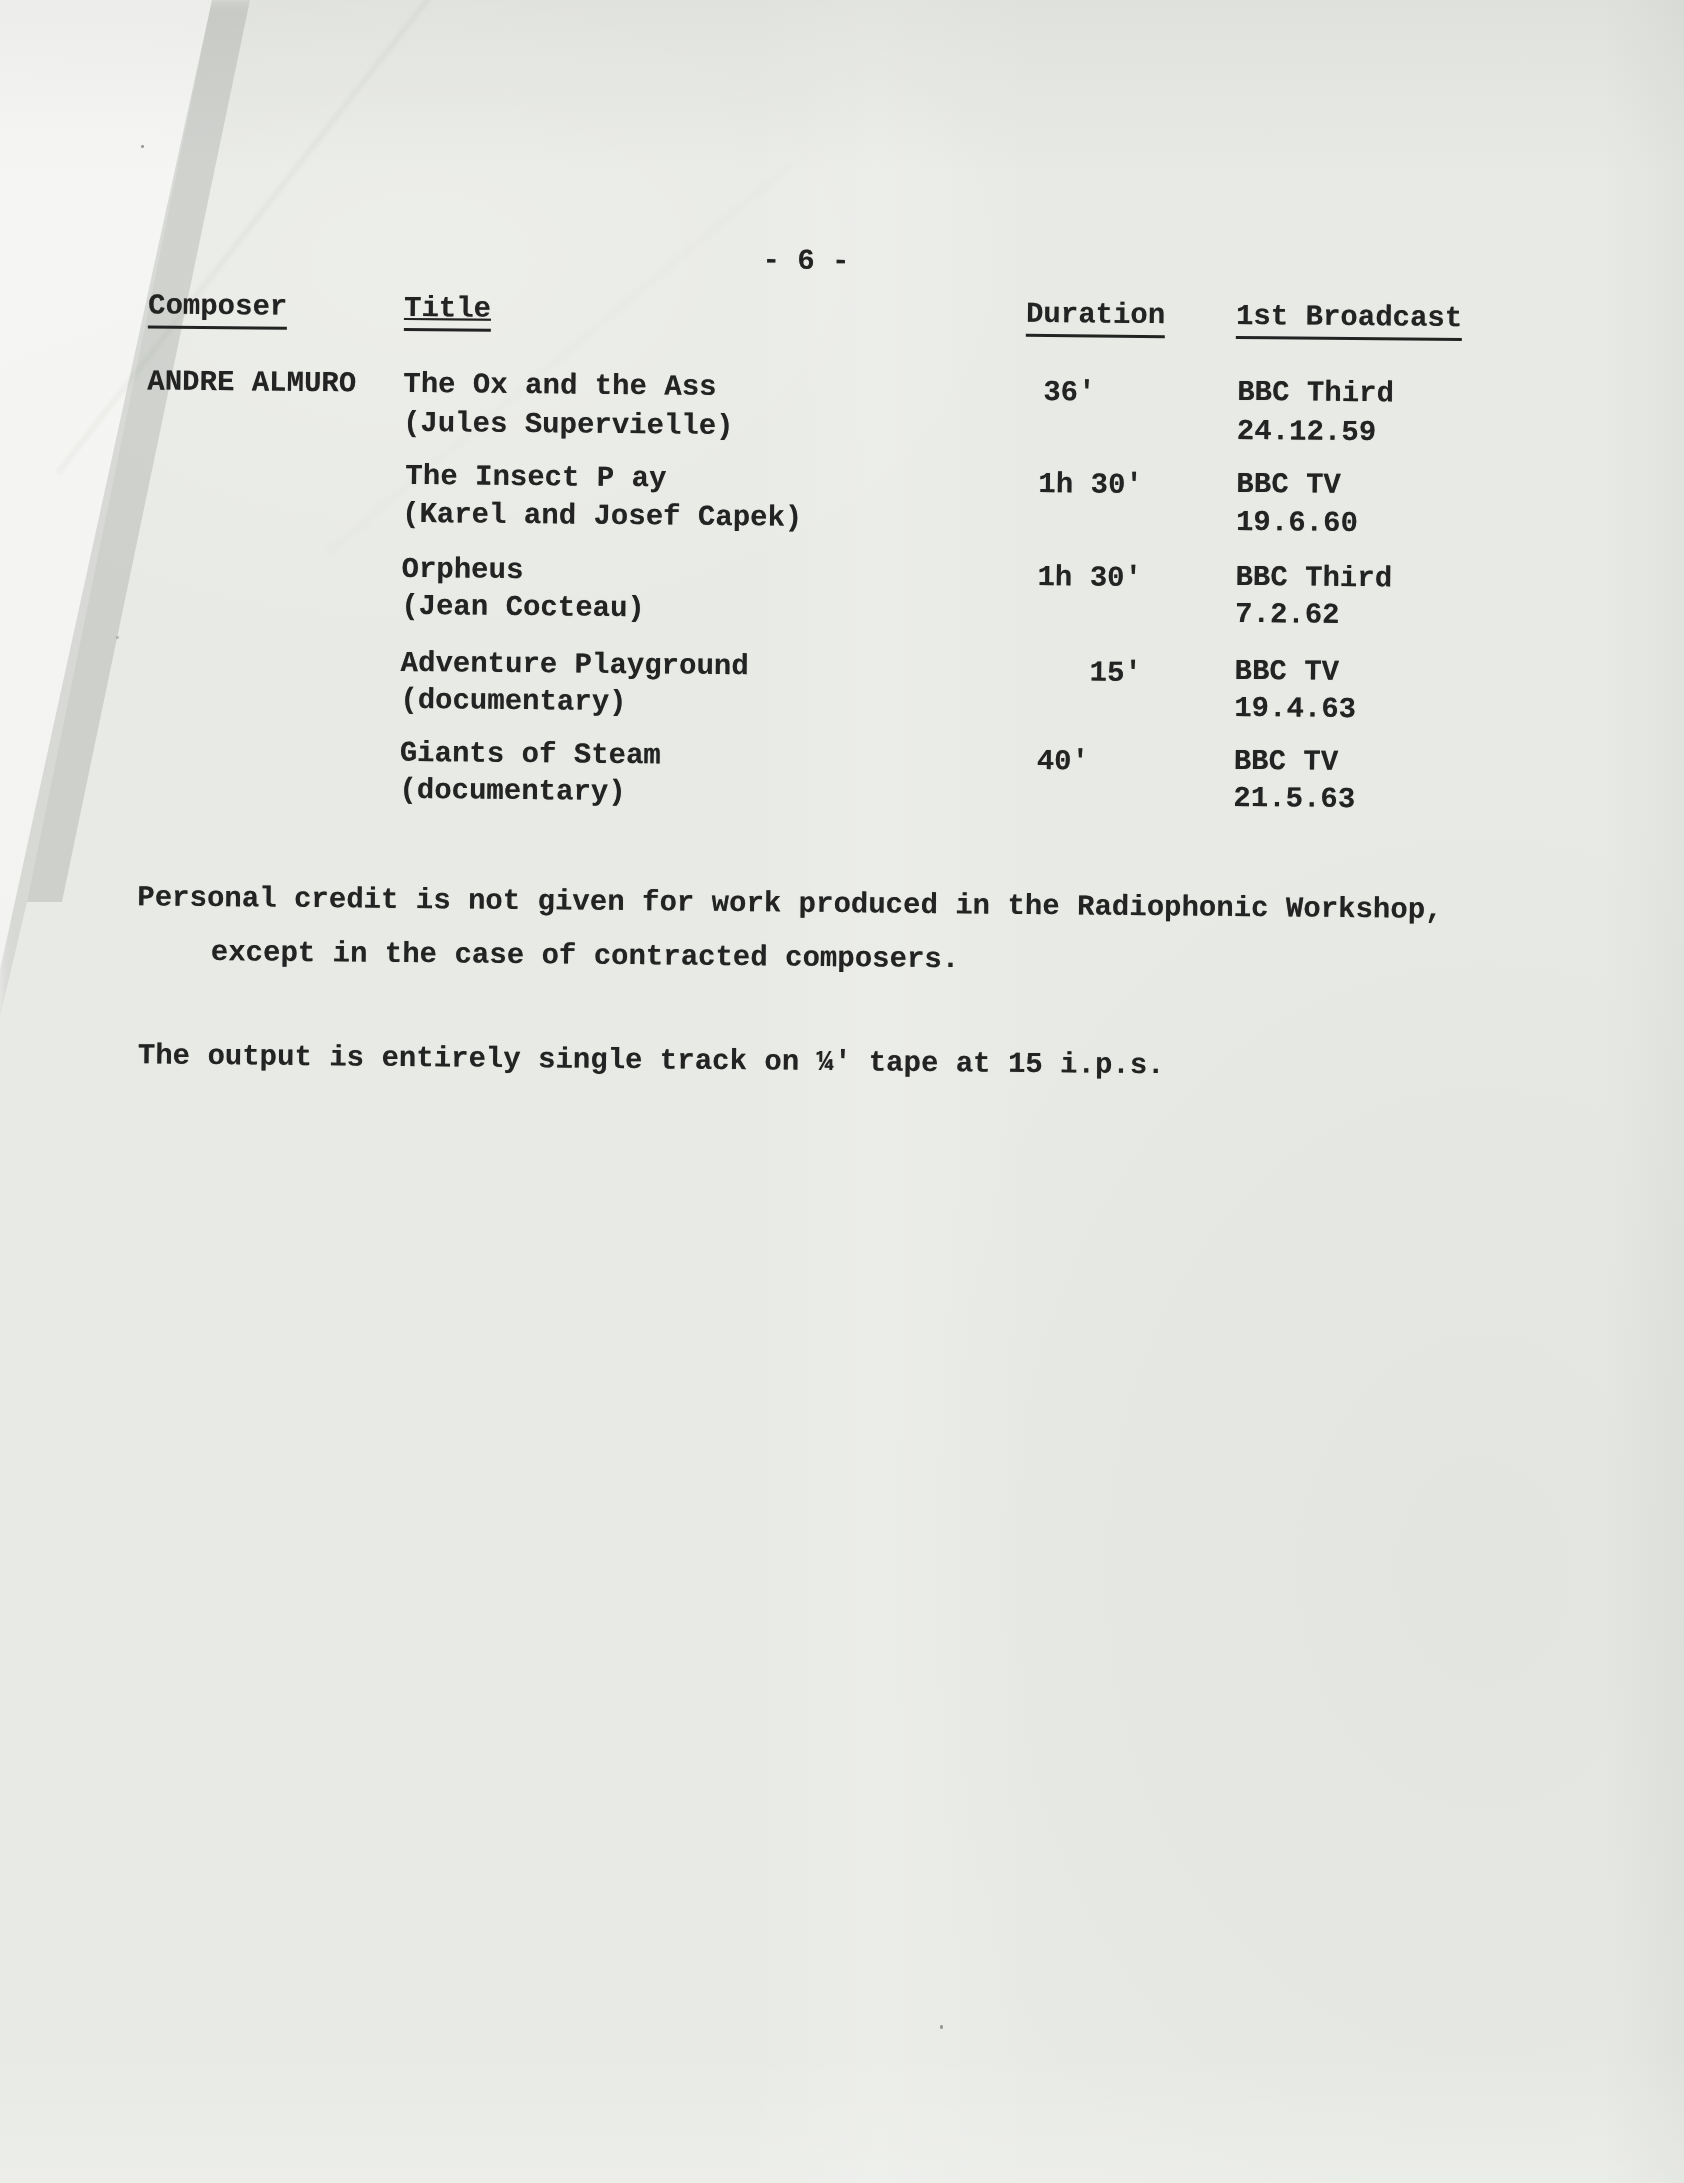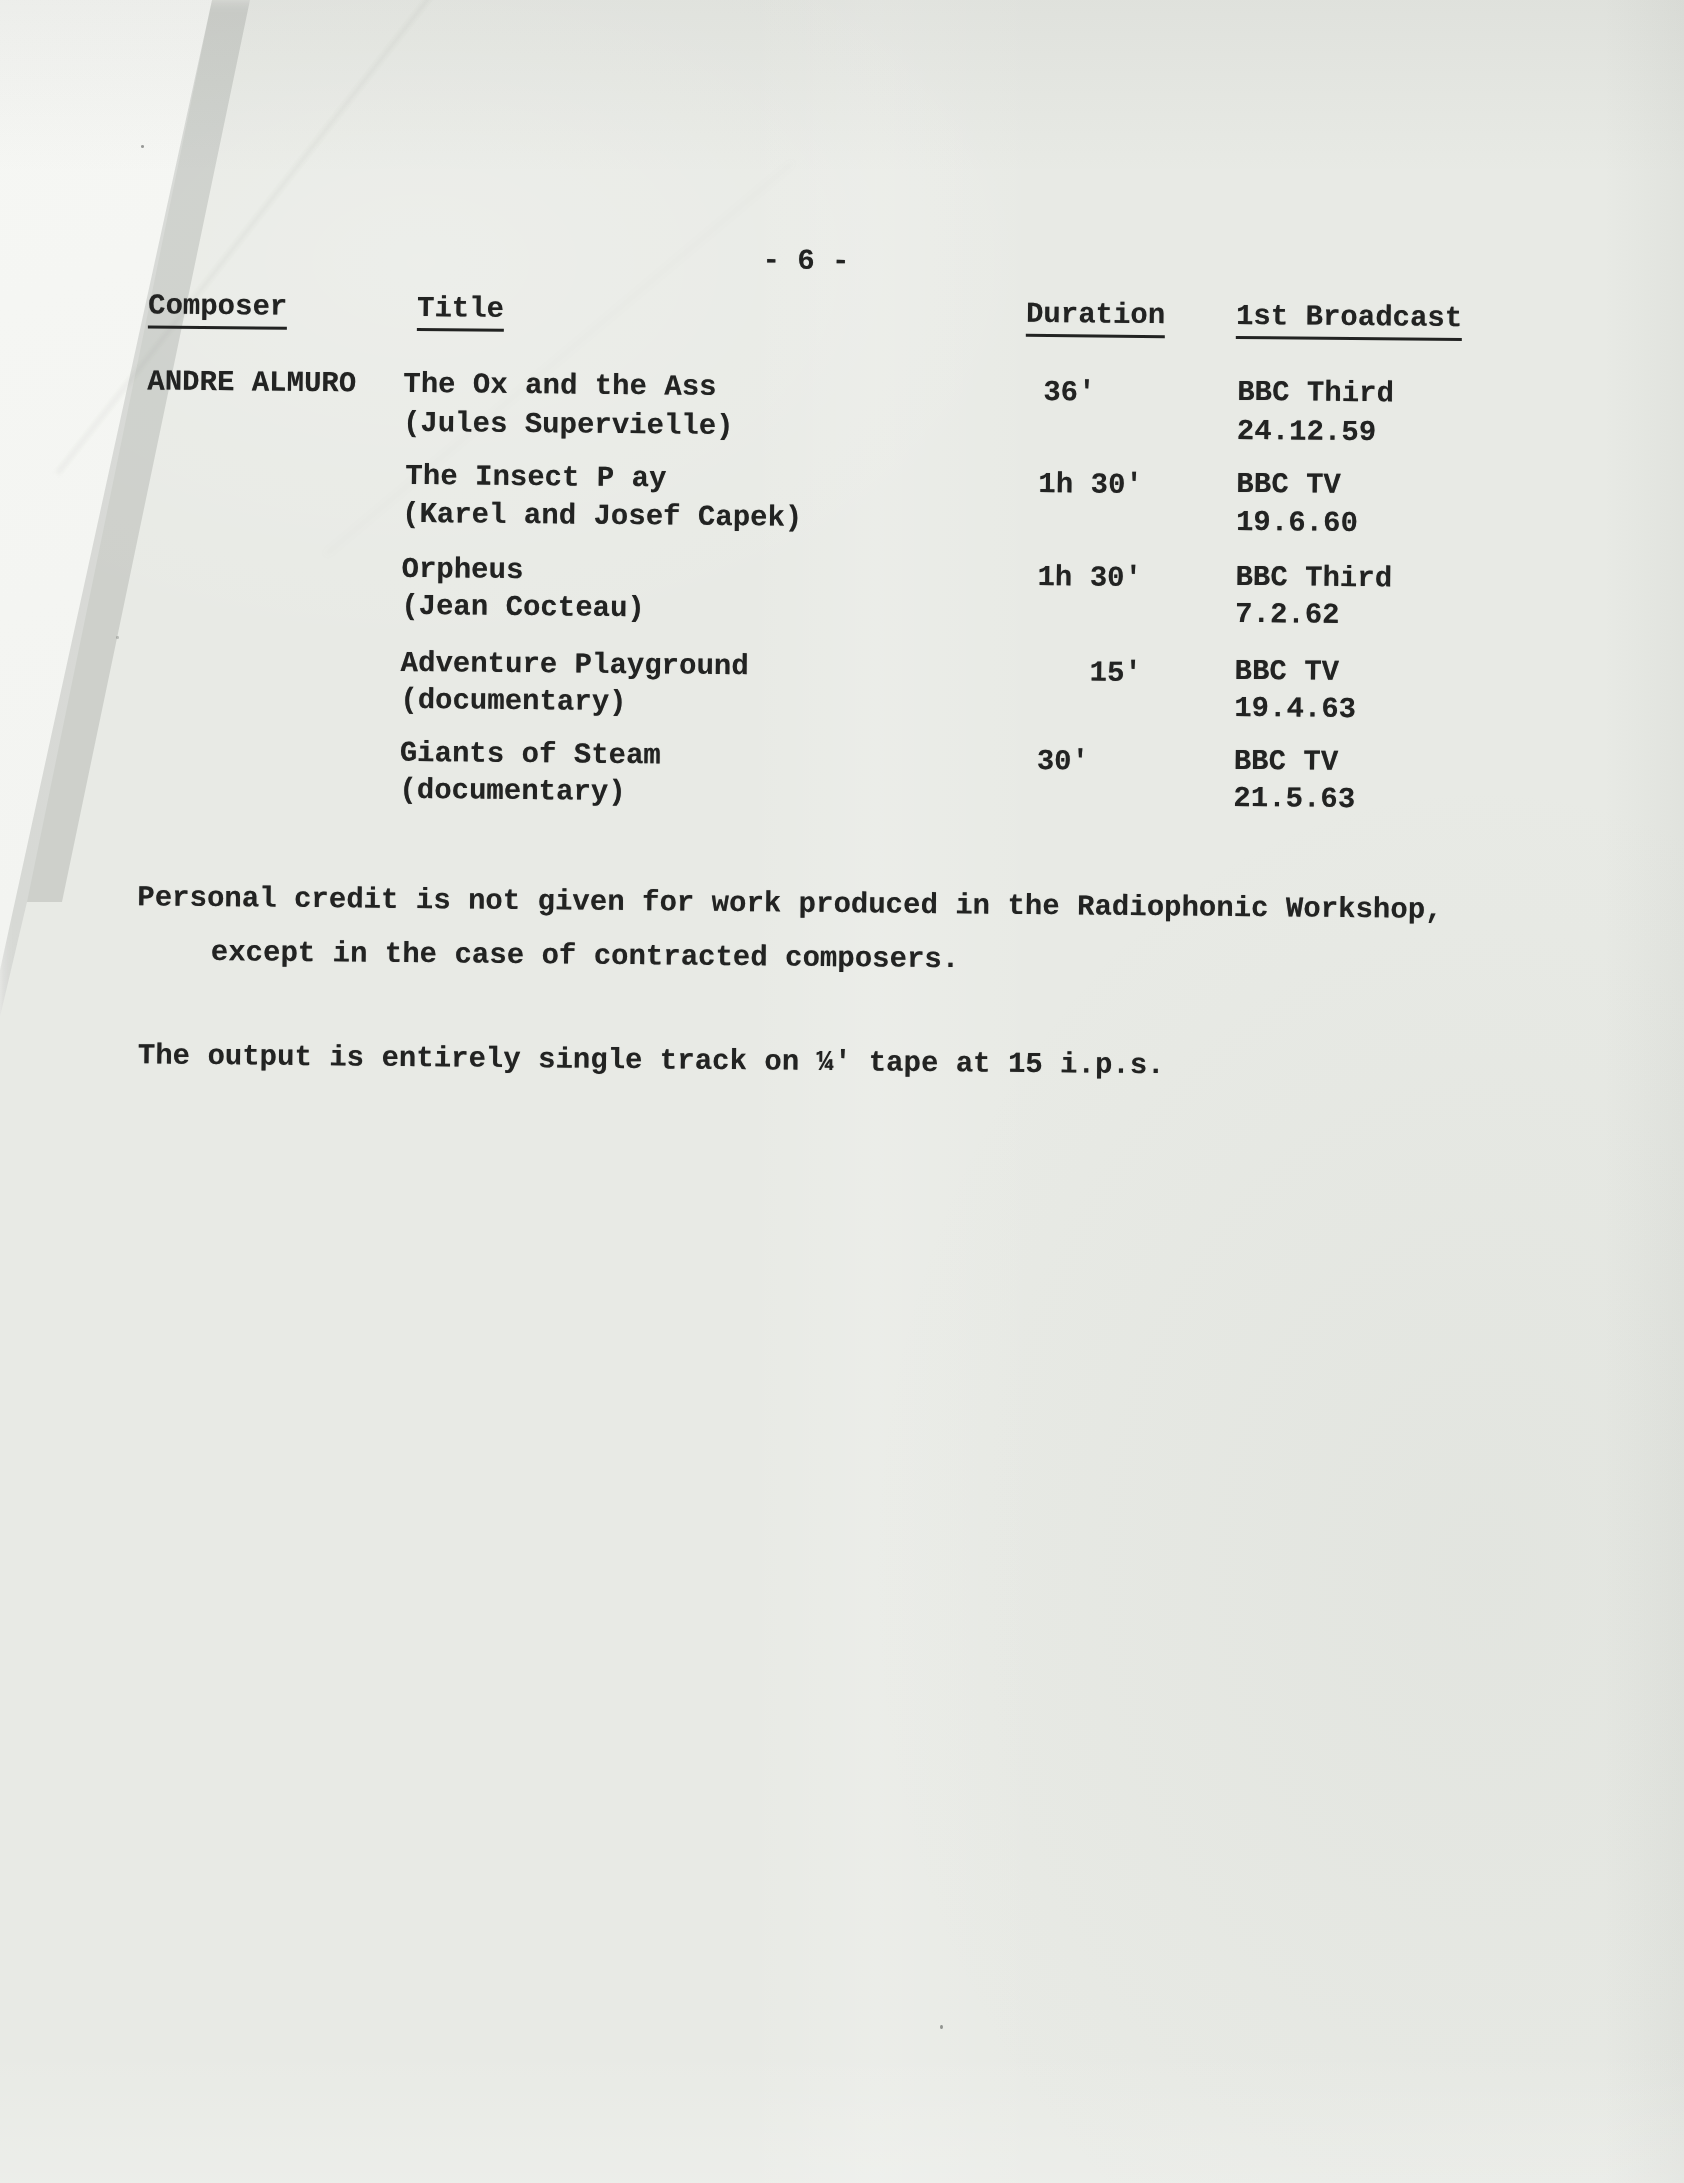--- a/index.html
+++ b/index.html
@@ -79,21 +79,21 @@
   <div class="speck" style="left:940px;top:2025px;width:2.7px;height:4.1px;"></div>
 
   <div class="speck" style="left:116px;top:636px;width:2.7px;height:2.7px;opacity:.5;"></div>
 
   <div class="text-layer">
 
     <div class="t" style="left:765px;top:239px;">- 6 -</div>
 
     
     <div class="t u" style="left:151px;top:290px;">Composer</div>
-    <div class="t u" style="left:420px;top:290px;">Title</div>
+    <div class="t u" style="left:407px;top:290px;text-decoration:underline;">Title</div>
     <div class="t u" style="left:1029px;top:290px;">Duration</div>
     <div class="t u" style="left:1239px;top:290px;">1st Broadcast</div>
 
     
     <div class="t" style="left:151px;top:366px;">ANDRE ALMURO</div>
 
     
     <div class="t" style="left:407px;top:366px;">The Ox and the Ass</div>
     <div class="t" style="left:407px;top:405px;">(Jules Supervielle)</div>
     <div class="t" style="left:1047px;top:368px;">36'</div>
@@ -117,21 +117,21 @@
     
     <div class="t" style="left:407px;top:645px;">Adventure Playground</div>
     <div class="t" style="left:407px;top:682px;">(documentary)</div>
     <div class="t" style="left:1096px;top:648px;">15'</div>
     <div class="t" style="left:1241px;top:645px;">BBC TV</div>
     <div class="t" style="left:1241px;top:682px;">19.4.63</div>
 
     
     <div class="t" style="left:407px;top:735px;">Giants of Steam</div>
     <div class="t" style="left:407px;top:772px;">(documentary)</div>
-    <div class="t" style="left:1044px;top:737px;">30'</div>
+    <div class="t" style="left:1044px;top:737px;">40'</div>
     <div class="t" style="left:1241px;top:735px;">BBC TV</div>
     <div class="t" style="left:1241px;top:772px;">21.5.63</div>
 
     
     <div class="t" style="left:146px;top:882px;">Personal credit is not given for work produced in the Radiophonic Workshop,</div>
     <div class="t" style="left:220px;top:936px;">except in the case of contracted composers.</div>
     <div class="t" style="left:148px;top:1040px;">The output is entirely single track on ¼' tape at 15 i.p.s.</div>
 
   </div>
 </div>

